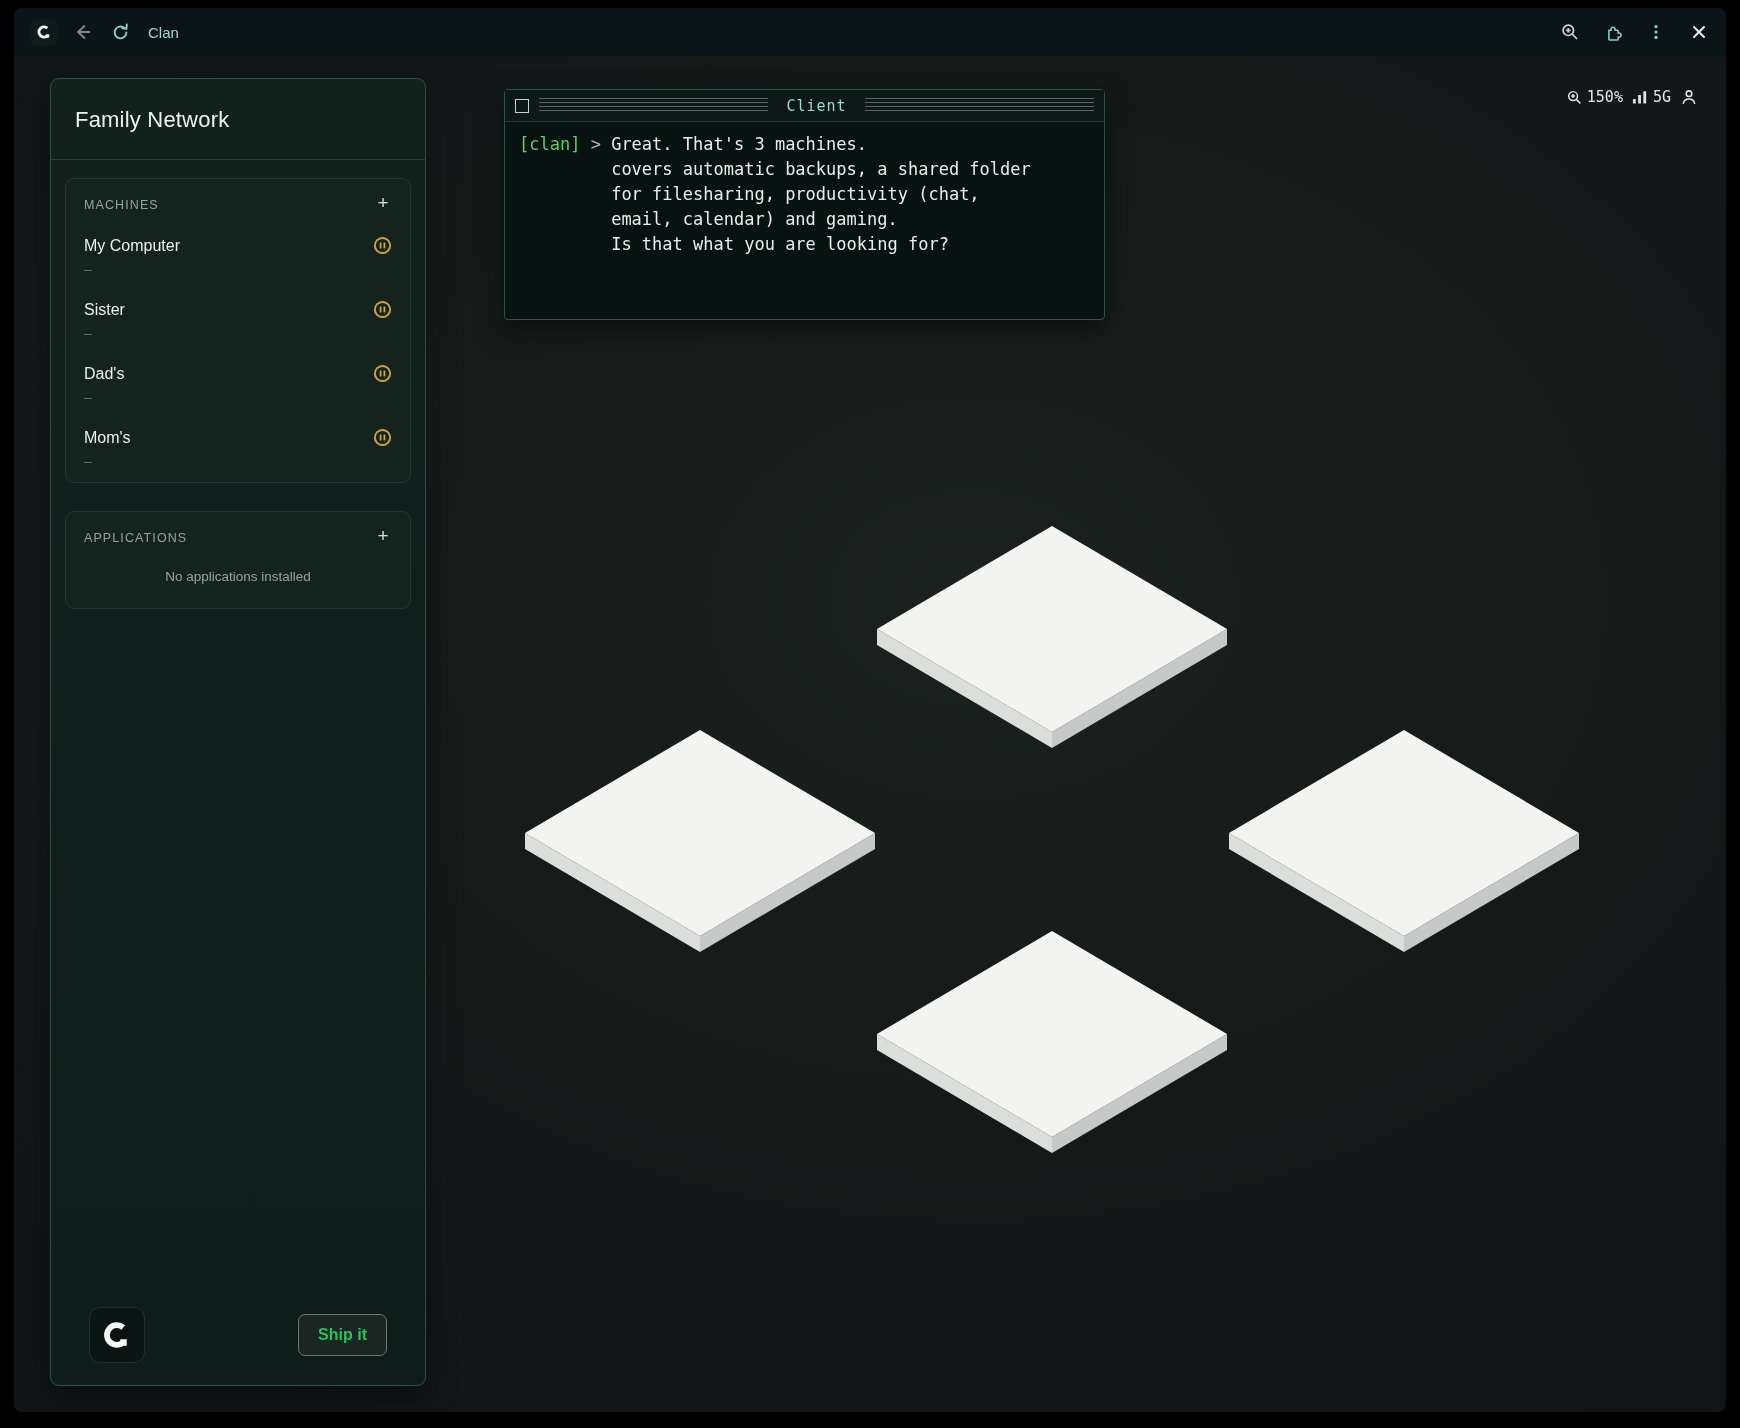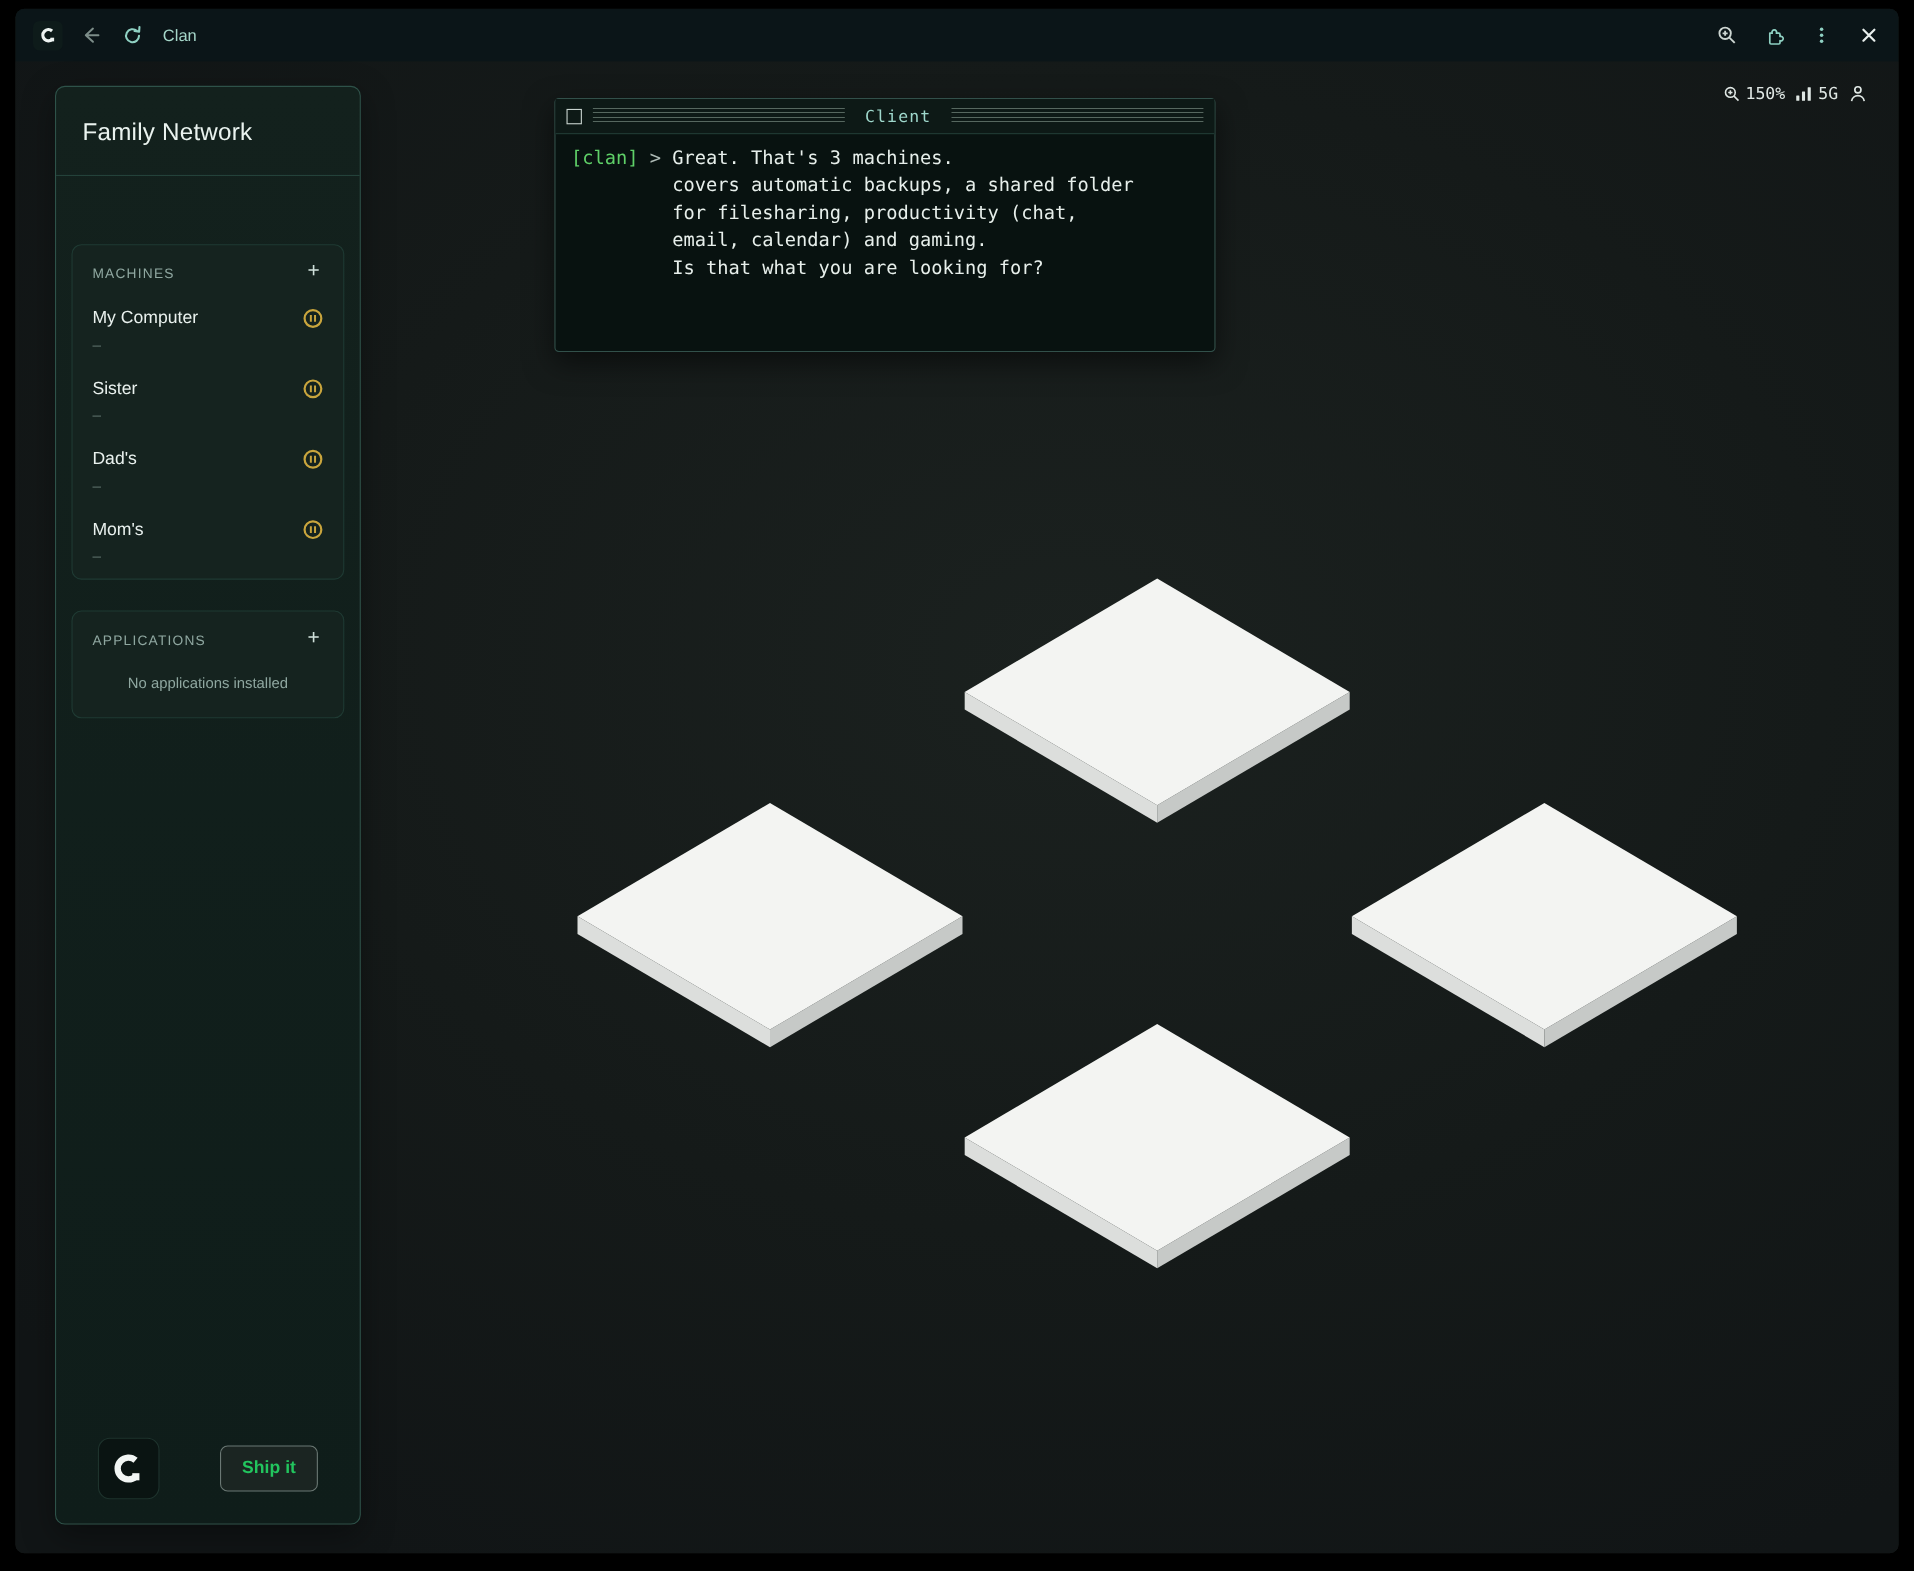--- a/index.html
+++ b/index.html
@@ -19,30 +19,30 @@
   .chrome-title{color:#a5d6c9;font-size:15px;margin-left:2px;}
   .chrome-spacer{flex:1;}
   .chrome-right{display:flex;align-items:center;gap:21px;}
 
   
   .content{position:absolute;left:0;top:48px;right:0;bottom:0;
     background:radial-gradient(1250px 950px at 56% 40%, #1b211f 0%, #151a19 55%, #111516 100%);}
   .iso-canvas{position:absolute;inset:0;width:100%;height:100%;}
 
   
-  .statusbar{position:absolute;top:20px;right:28px;display:flex;align-items:flex-end;gap:9px;
+  .statusbar{position:absolute;top:32px;right:28px;display:flex;align-items:flex-end;gap:9px;
     color:#dfe7e4;font-family:"DejaVu Sans Mono",monospace;font-size:15px;z-index:5;}
   .statusbar .grp{display:flex;align-items:center;gap:4px;}
 
   
-  .sidebar{position:absolute;left:36px;top:22px;width:278px;height:1308px;box-sizing:border-box;
+  .sidebar{position:absolute;left:36px;top:22px;width:376px;height:1308px;box-sizing:border-box;
     border:1px solid #2e5249;border-radius:9px;
     background:linear-gradient(180deg,#13211d 0%,#0f1d1a 100%);
     display:flex;flex-direction:column;z-index:4;
-    box-shadow:0 10px 30px rgba(0,0,0,.35);gap:44px;}
+    box-shadow:0 10px 30px rgba(0,0,0,.35);}
   .sidebar-header{padding:28px 24px 26px 24px;border-bottom:1px solid #24423a;}
   .sidebar-title{color:#eaf3ef;font-size:22px;font-weight:500;letter-spacing:.2px;}
   .sidebar-body{padding:18px 14px 0 14px;display:flex;flex-direction:column;flex:1;}
 
   .card{background:#15231f;border:1px solid #1f3a33;border-radius:9px;overflow:hidden;}
   .card-head{display:flex;align-items:center;justify-content:space-between;
     padding:15px 16px 10px 18px;}
   .card-head .label{color:#8fa7a0;font-size:12.5px;letter-spacing:1.1px;font-weight:500;}
   .plus-btn{color:#cfe0da;font-size:19px;line-height:18px;width:22px;height:22px;text-align:center;
     cursor:pointer;border-radius:4px;}

